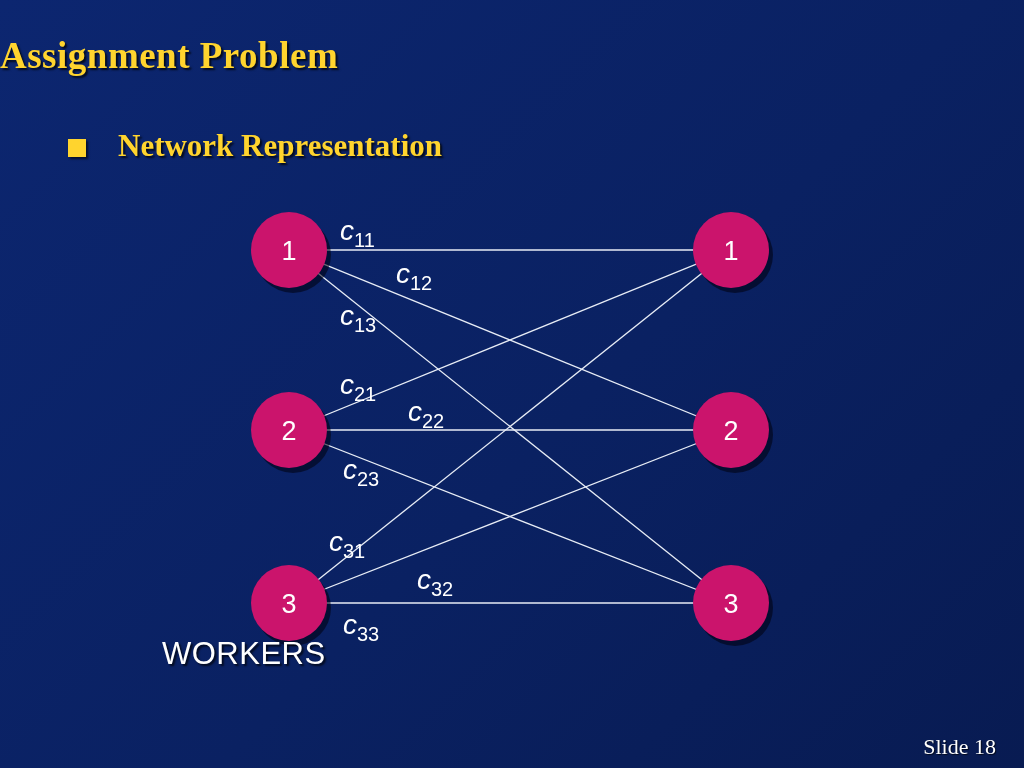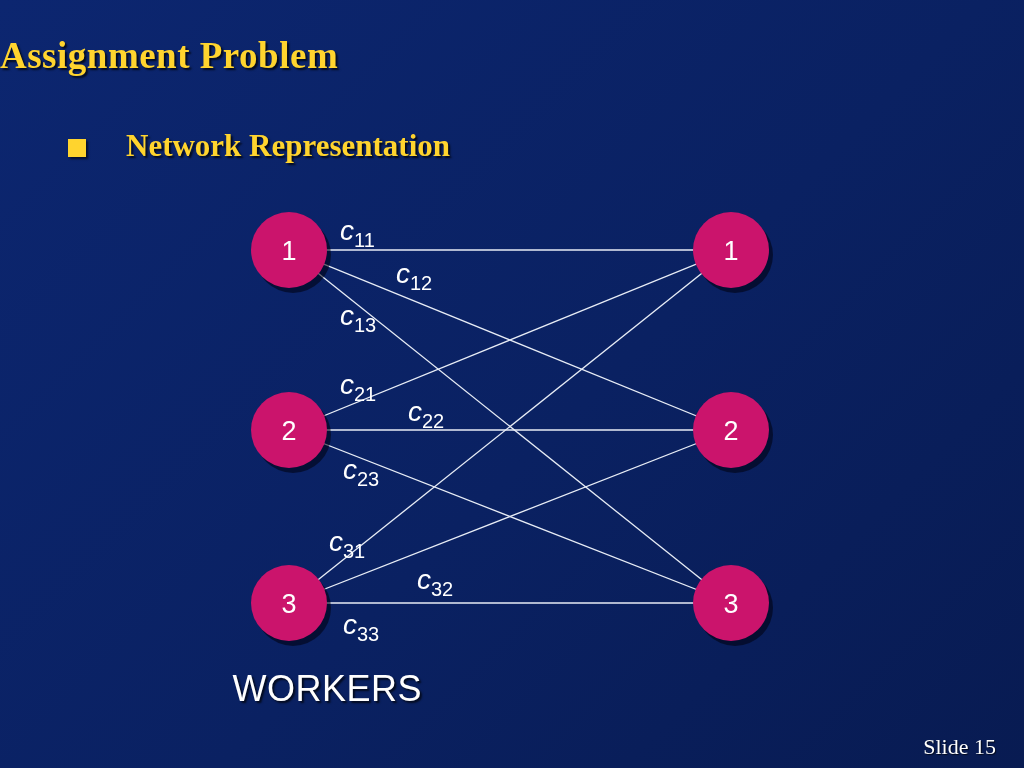--- a/index.html
+++ b/index.html
@@ -40,43 +40,43 @@
   }
   .bullet-square {
     display: inline-block;
     width: 18px;
     height: 18px;
     margin-top: 11px;
     background: #ffd42e;
     box-shadow: 2px 2px 2px rgba(0,0,0,0.6);
   }
   .bullet-text {
-    margin-left: 40px;
+    margin-left: 32px;
     font-family: "Liberation Serif", serif;
     font-weight: bold;
     font-size: 31px;
     color: #ffd42e;
     text-shadow: 2px 2px 2px rgba(0,0,0,0.75);
   }
   .network {
     position: absolute;
     top: 0;
     left: 0;
     width: 1024px;
     height: 768px;
   }
   .network text {
     font-family: "Liberation Sans", sans-serif;
   }
   .group-label {
     position: absolute;
-    top: 668px;
+    top: 636px;
     width: 260px;
-    text-align: right;
-    font-size: 36px;
+    text-align: left;
+    font-size: 31px;
     color: #ffffff;
     text-shadow: 2px 2px 2px rgba(0,0,0,0.7);
     letter-spacing: 0.5px;
   }
   .group-label.workers { left: 162px; }
   .group-label.jobs   { left: 601px; }
   .footer {
     position: absolute;
     right: 28px;
     bottom: 8px;
@@ -131,14 +131,14 @@
       <text x="340" y="394" fill="#ffffff" font-size="28"><tspan font-style="italic">c</tspan><tspan dy="7" font-size="20">21</tspan></text>
       <text x="408" y="421" fill="#ffffff" font-size="28"><tspan font-style="italic">c</tspan><tspan dy="7" font-size="20">22</tspan></text>
       <text x="343" y="479" fill="#ffffff" font-size="28"><tspan font-style="italic">c</tspan><tspan dy="7" font-size="20">23</tspan></text>
       <text x="329" y="551" fill="#ffffff" font-size="28"><tspan font-style="italic">c</tspan><tspan dy="7" font-size="20">31</tspan></text>
       <text x="417" y="589" fill="#ffffff" font-size="28"><tspan font-style="italic">c</tspan><tspan dy="7" font-size="20">32</tspan></text>
       <text x="343" y="634" fill="#ffffff" font-size="28"><tspan font-style="italic">c</tspan><tspan dy="7" font-size="20">33</tspan></text>
     </svg>
 
   <div class="group-label workers">WORKERS</div>
 
-  <div class="footer">Slide 15</div>
+  <div class="footer">Slide 18</div>
 </div>
 
 </body></html>

